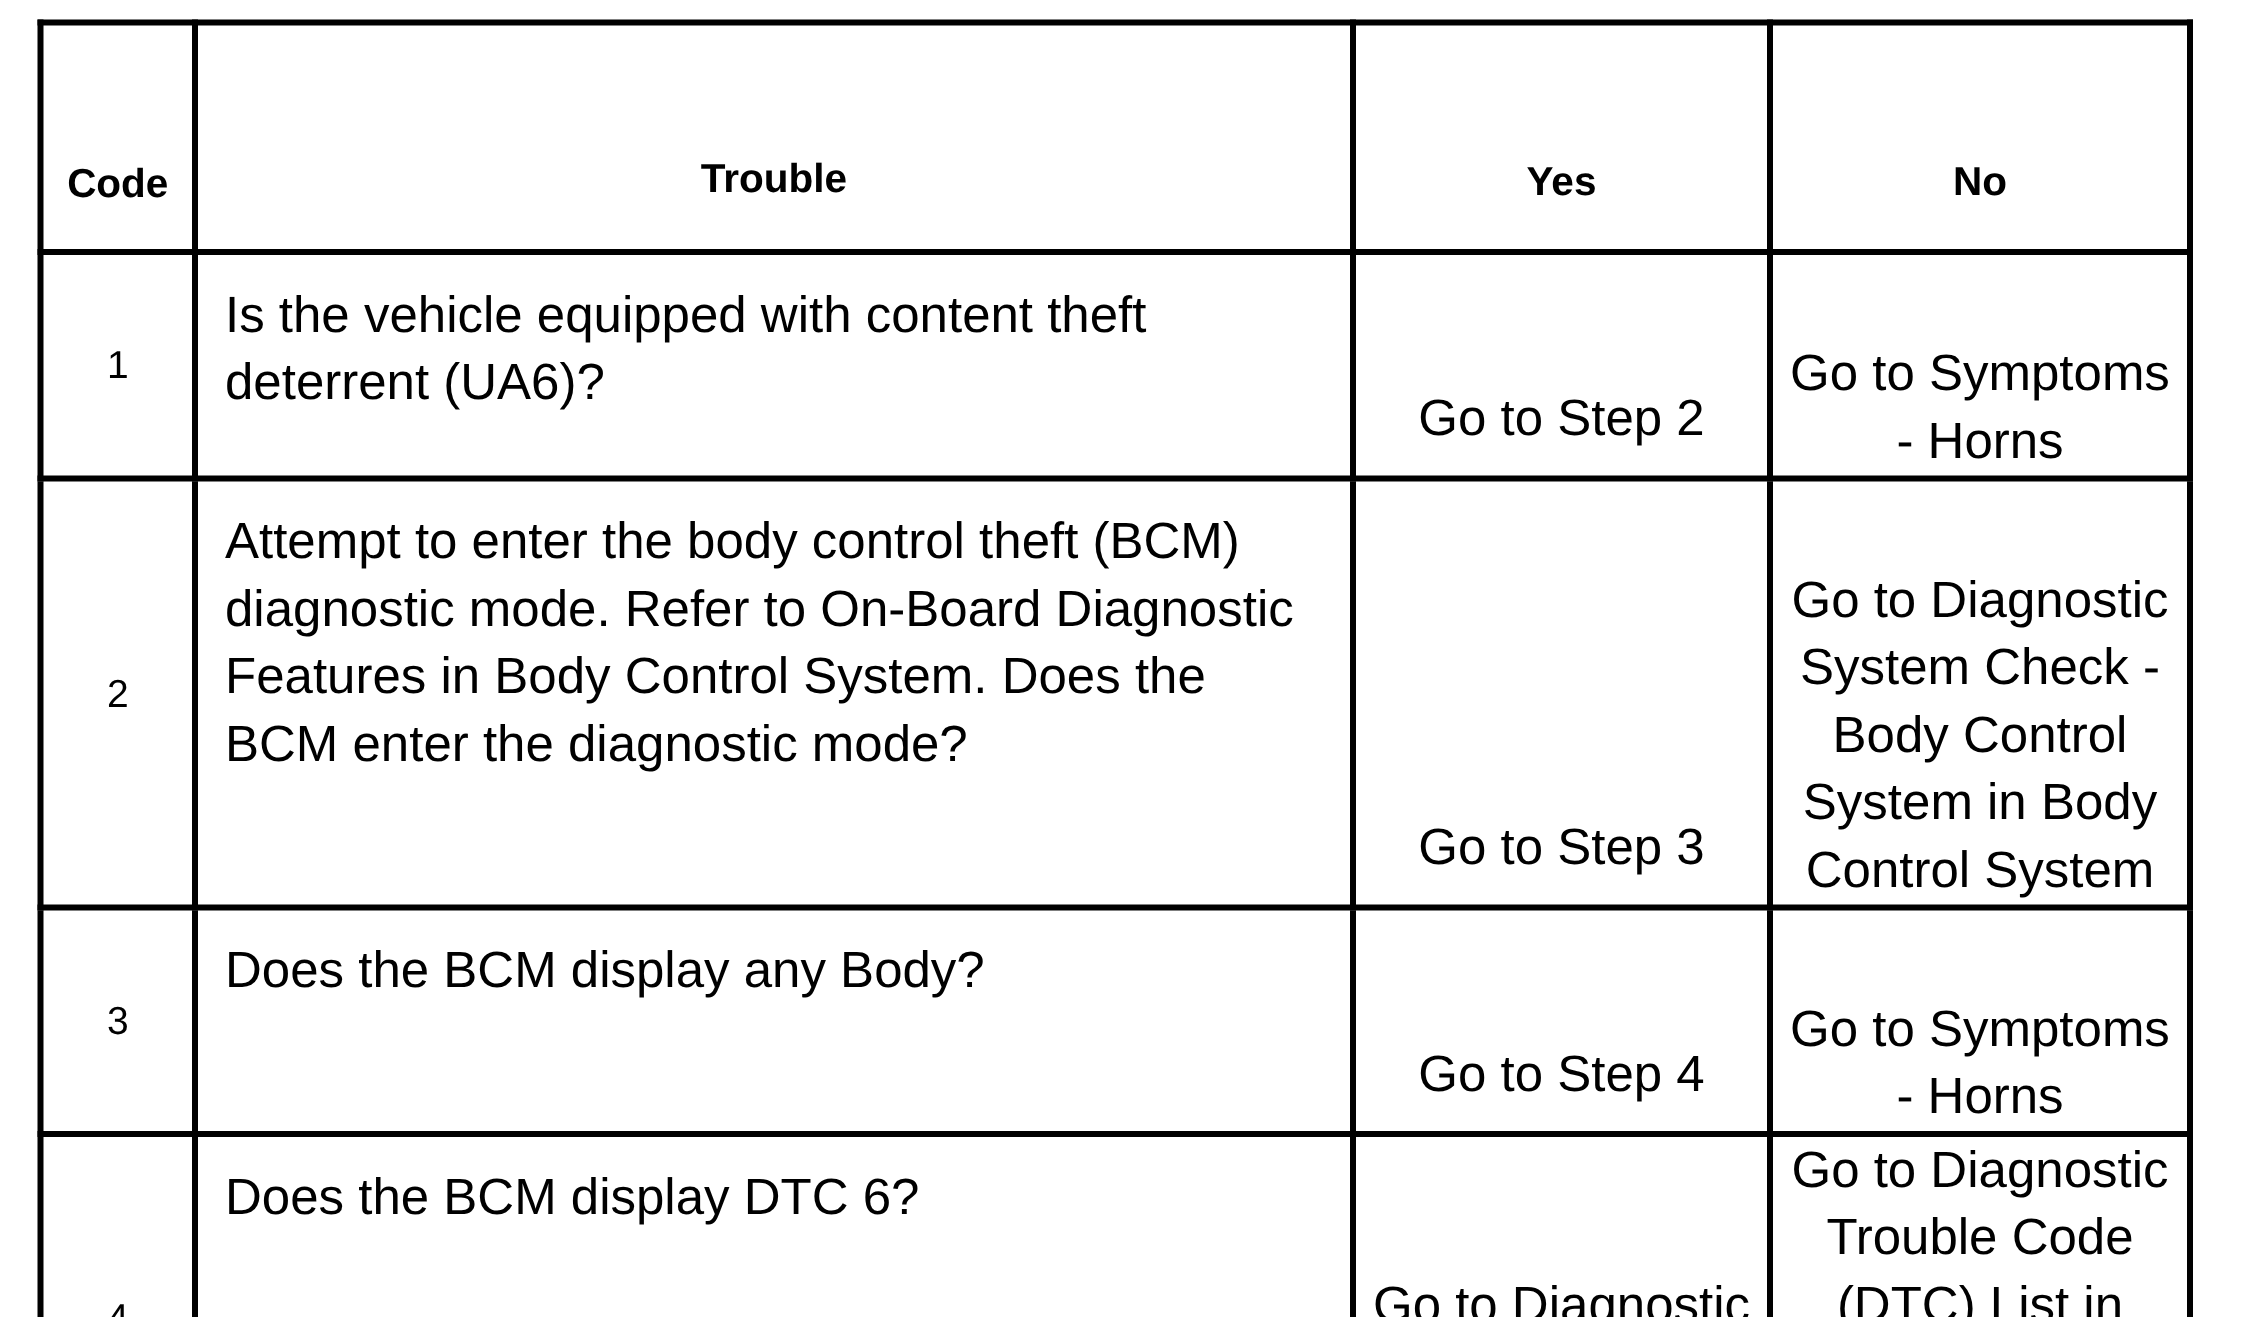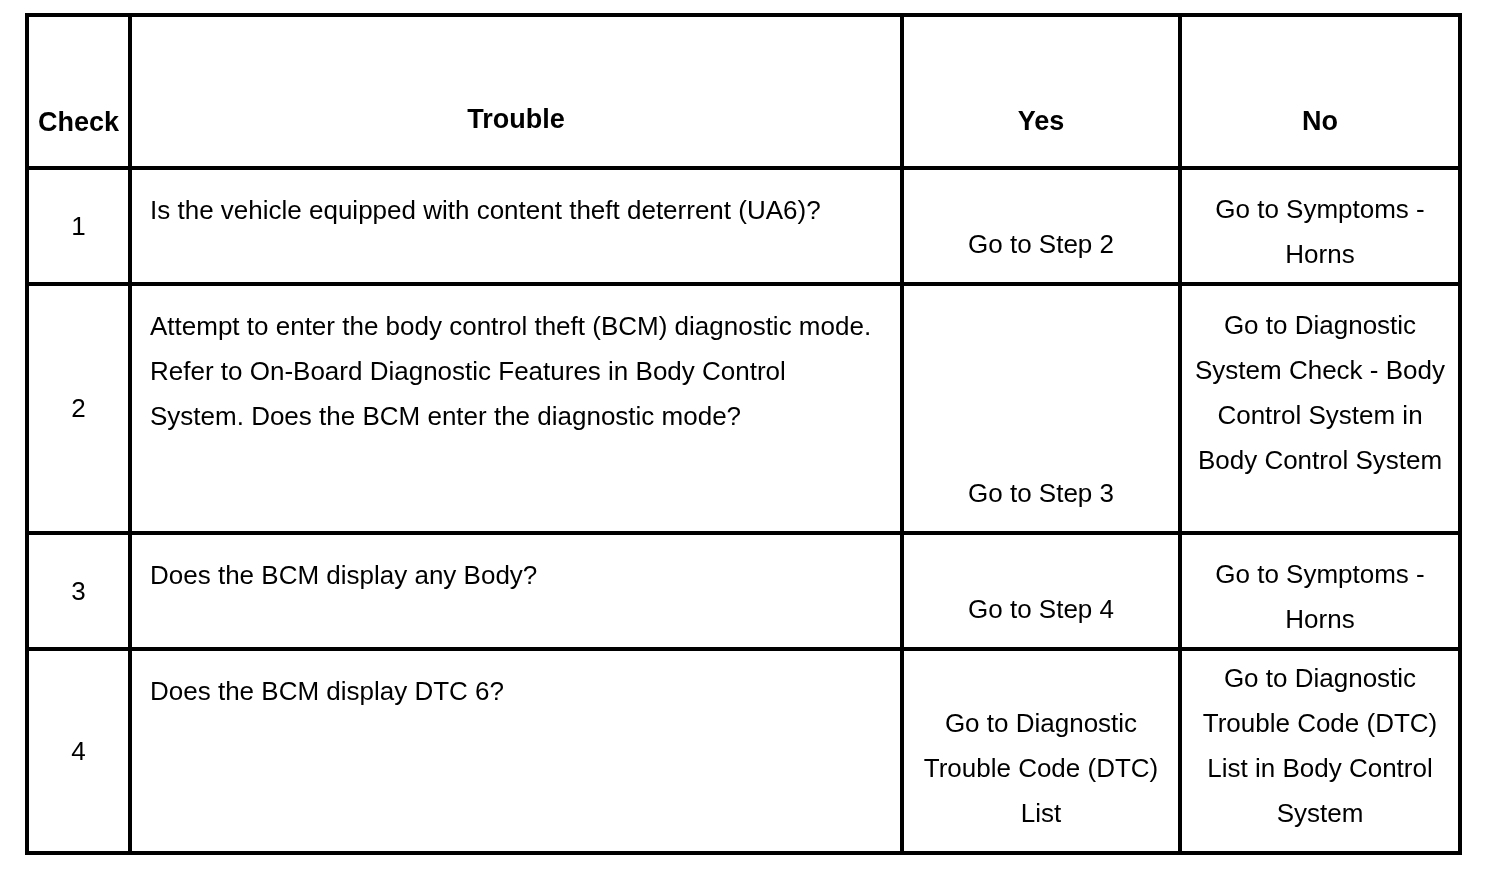--- a/index.html
+++ b/index.html
@@ -31,21 +31,21 @@
   .diag-table col.c-step  { width: 103px; }
   .diag-table col.c-action{ width: 772px; }
   .diag-table col.c-yes   { width: 278px; }
   .diag-table col.c-no    { width: 280px; }
 
   .diag-table th,
   .diag-table td {
     border: 4px solid #000000;
     padding: 0;
     background: #ffffff;
-    font-size: 26px;
+    font-size: 34px;
     line-height: 45px;
     font-weight: normal;
   }
 
   
   .diag-table thead th {
     height: 149px;
     font-weight: bold;
     font-size: 27px;
     text-align: center;
@@ -85,21 +85,21 @@
   }
   td.cell-no {
     text-align: center;
   }
   .va-top    { vertical-align: top; }
   .va-bottom { vertical-align: bottom; }
   td.cell-yes .txt, td.cell-no .txt {
     display: block;
     padding: 0 10px;
   }
-  td.cell-yes.va-top .txt, td.cell-no.va-top .txt   { padding-top: 17px; }
+  td.cell-yes.va-top .txt, td.cell-no.va-top .txt   { padding-top: 17px; margin-top: 40px; }
   td.cell-yes.va-bottom .txt, td.cell-no.va-bottom .txt { padding-bottom: 15px; }
 
   
   tr.row-1 td { height: 112px; }
   tr.row-2 td { height: 245px; }
   tr.row-3 td { height: 112px; }
   tr.row-4 td { height: 200px; }
 </style>
 </head>
 <body>
@@ -108,21 +108,21 @@
   <table class="diag-table">
     <colgroup>
       <col class="c-step">
       <col class="c-action">
       <col class="c-yes">
       <col class="c-no">
     </colgroup>
     <thead>
       <tr>
         <th class="th-step">
-          <span class="hdr-inner">Check</span>
+          <span class="hdr-inner">Code</span>
         </th>
         <th class="th-action">
           <span class="hdr-inner">Trouble</span>
         </th>
         <th class="th-yes">
           <span class="hdr-inner">Yes</span>
         </th>
         <th class="th-no">
           <span class="hdr-inner">No</span>
         </th>

